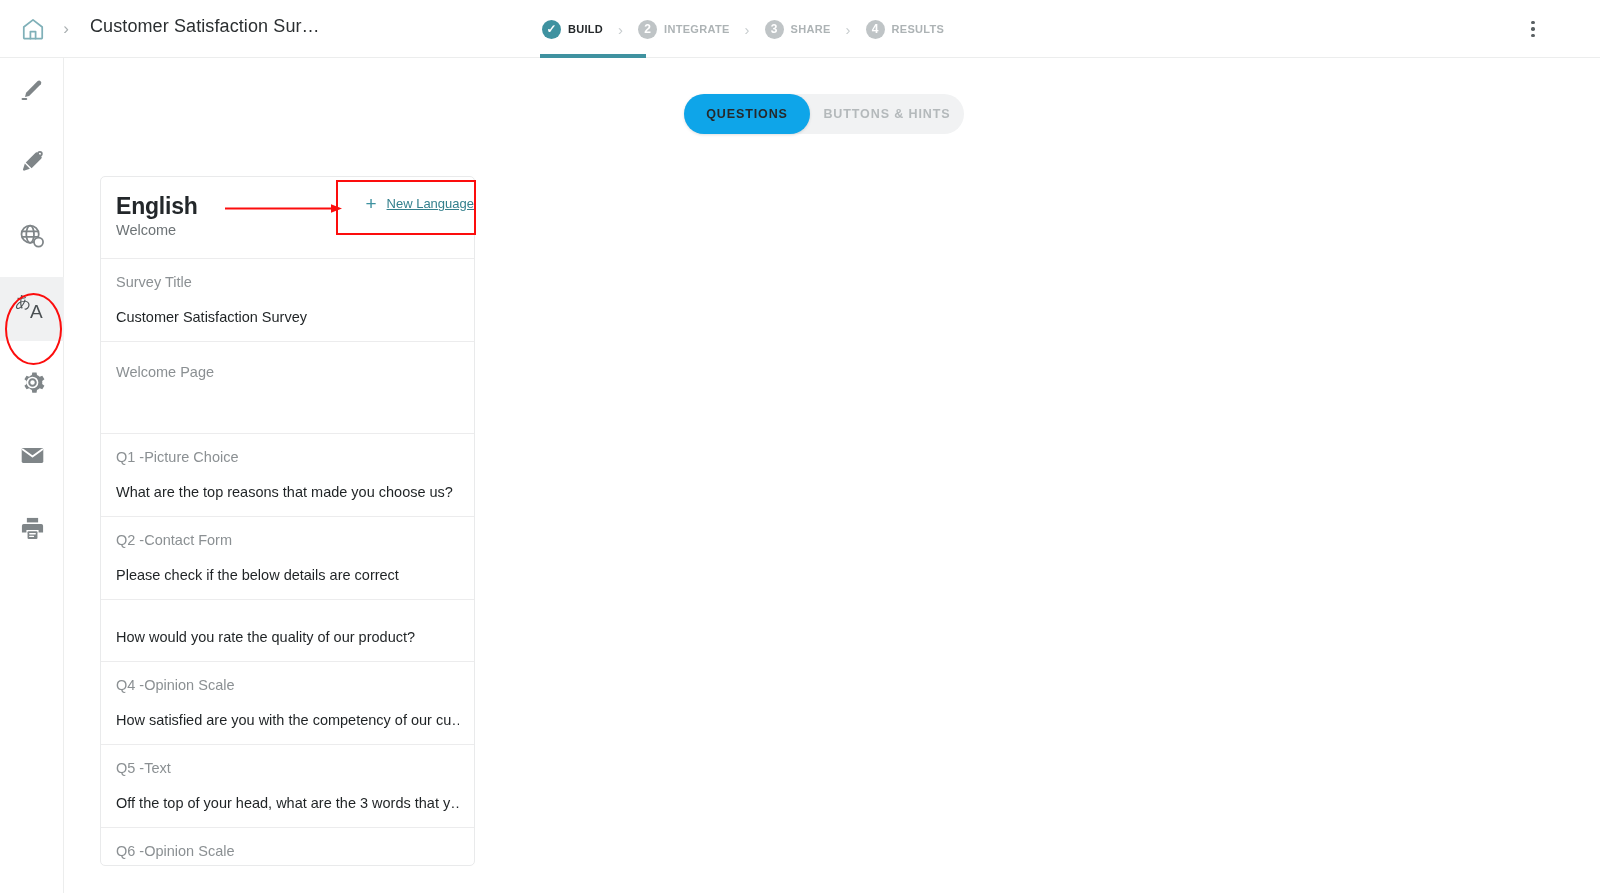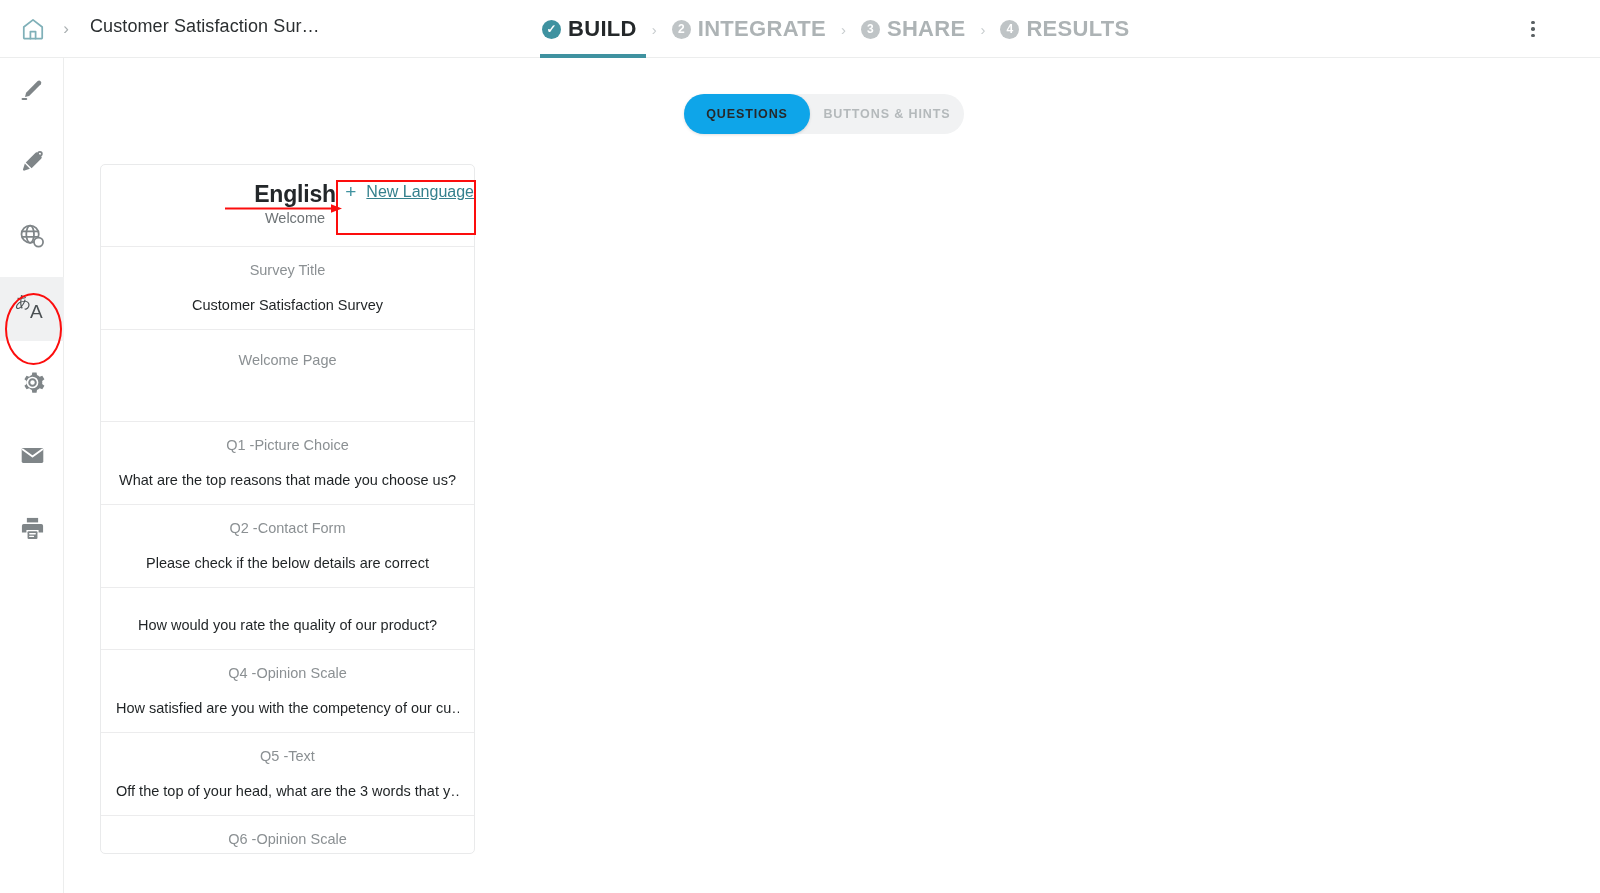--- a/index.html
+++ b/index.html
@@ -47,21 +47,21 @@
   }
   .step-badge {
     width: 19px; height: 19px; border-radius: 50%;
     background: #bfc4c6; color: #ffffff;
     font-size: 12px; font-weight: bold;
     display: flex; align-items: center; justify-content: center;
     flex: none;
   }
   .step-badge.done { background: #3f92a0; }
   .step-label {
-    font-size: 22px; font-weight: bold; color: #adb3b5;
+    font-size: 11px; font-weight: bold; color: #adb3b5;
     letter-spacing: .3px; white-space: nowrap;
   }
   .step.active .step-label { color: #24282a; }
   .step-arrow {
     color: #c7ccce; font-size: 15px; margin: 0 13px;
     user-select: none;
   }
   .step-underline {
     position: absolute; left: 540px; top: 54px;
     width: 106px; height: 4px; background: #3f92a0;
@@ -125,48 +125,47 @@
     cursor: pointer;
   }
   .pill-btn.on {
     width: 126px; background: #0ea5e9; color: #26292b;
     box-shadow: 0 1px 3px rgba(0,0,0,.13);
   }
   .pill-btn.off { flex: 1; color: #b4b9bb; }
 
   
   .card {
-    position: absolute; left: 100px; top: 164px;
+    position: absolute; left: 100px; top: 176px;
     width: 375px; height: 690px;
     background: #ffffff;
     border: 1px solid #e9eaeb;
     border-radius: 5px;
     overflow: hidden;
-    text-align: center;
   }
   .card-head {
     position: relative; height: 82px;
     border-bottom: 1px solid #ececed;
     padding: 16px 0 0 15px;
   }
   .lang-name {
     font-size: 23px; font-weight: bold; color: #23272a;
     line-height: 27px; letter-spacing: -.2px;
   }
   .lang-sub {
     font-size: 14.5px; color: #6d7376; margin-top: 2px;
   }
   .new-lang {
     position: absolute; right: 0px; top: 17px;
     display: flex; align-items: center; gap: 10px;
     cursor: pointer;
   }
   .plus { font-size: 19px; color: #3f92a0; line-height: 19px; font-weight: 300;}
   .new-lang-label {
-    font-size: 16px; color: #34808d;
+    font-size: 13px; color: #34808d;
     text-decoration: underline; white-space: nowrap;
   }
 
   .row {
     padding: 12px 15px 14px 15px;
     border-bottom: 1px solid #ececed;
     cursor: pointer;
   }
   .row-label {
     font-size: 14.5px; color: #8b9093; line-height: 21px;

